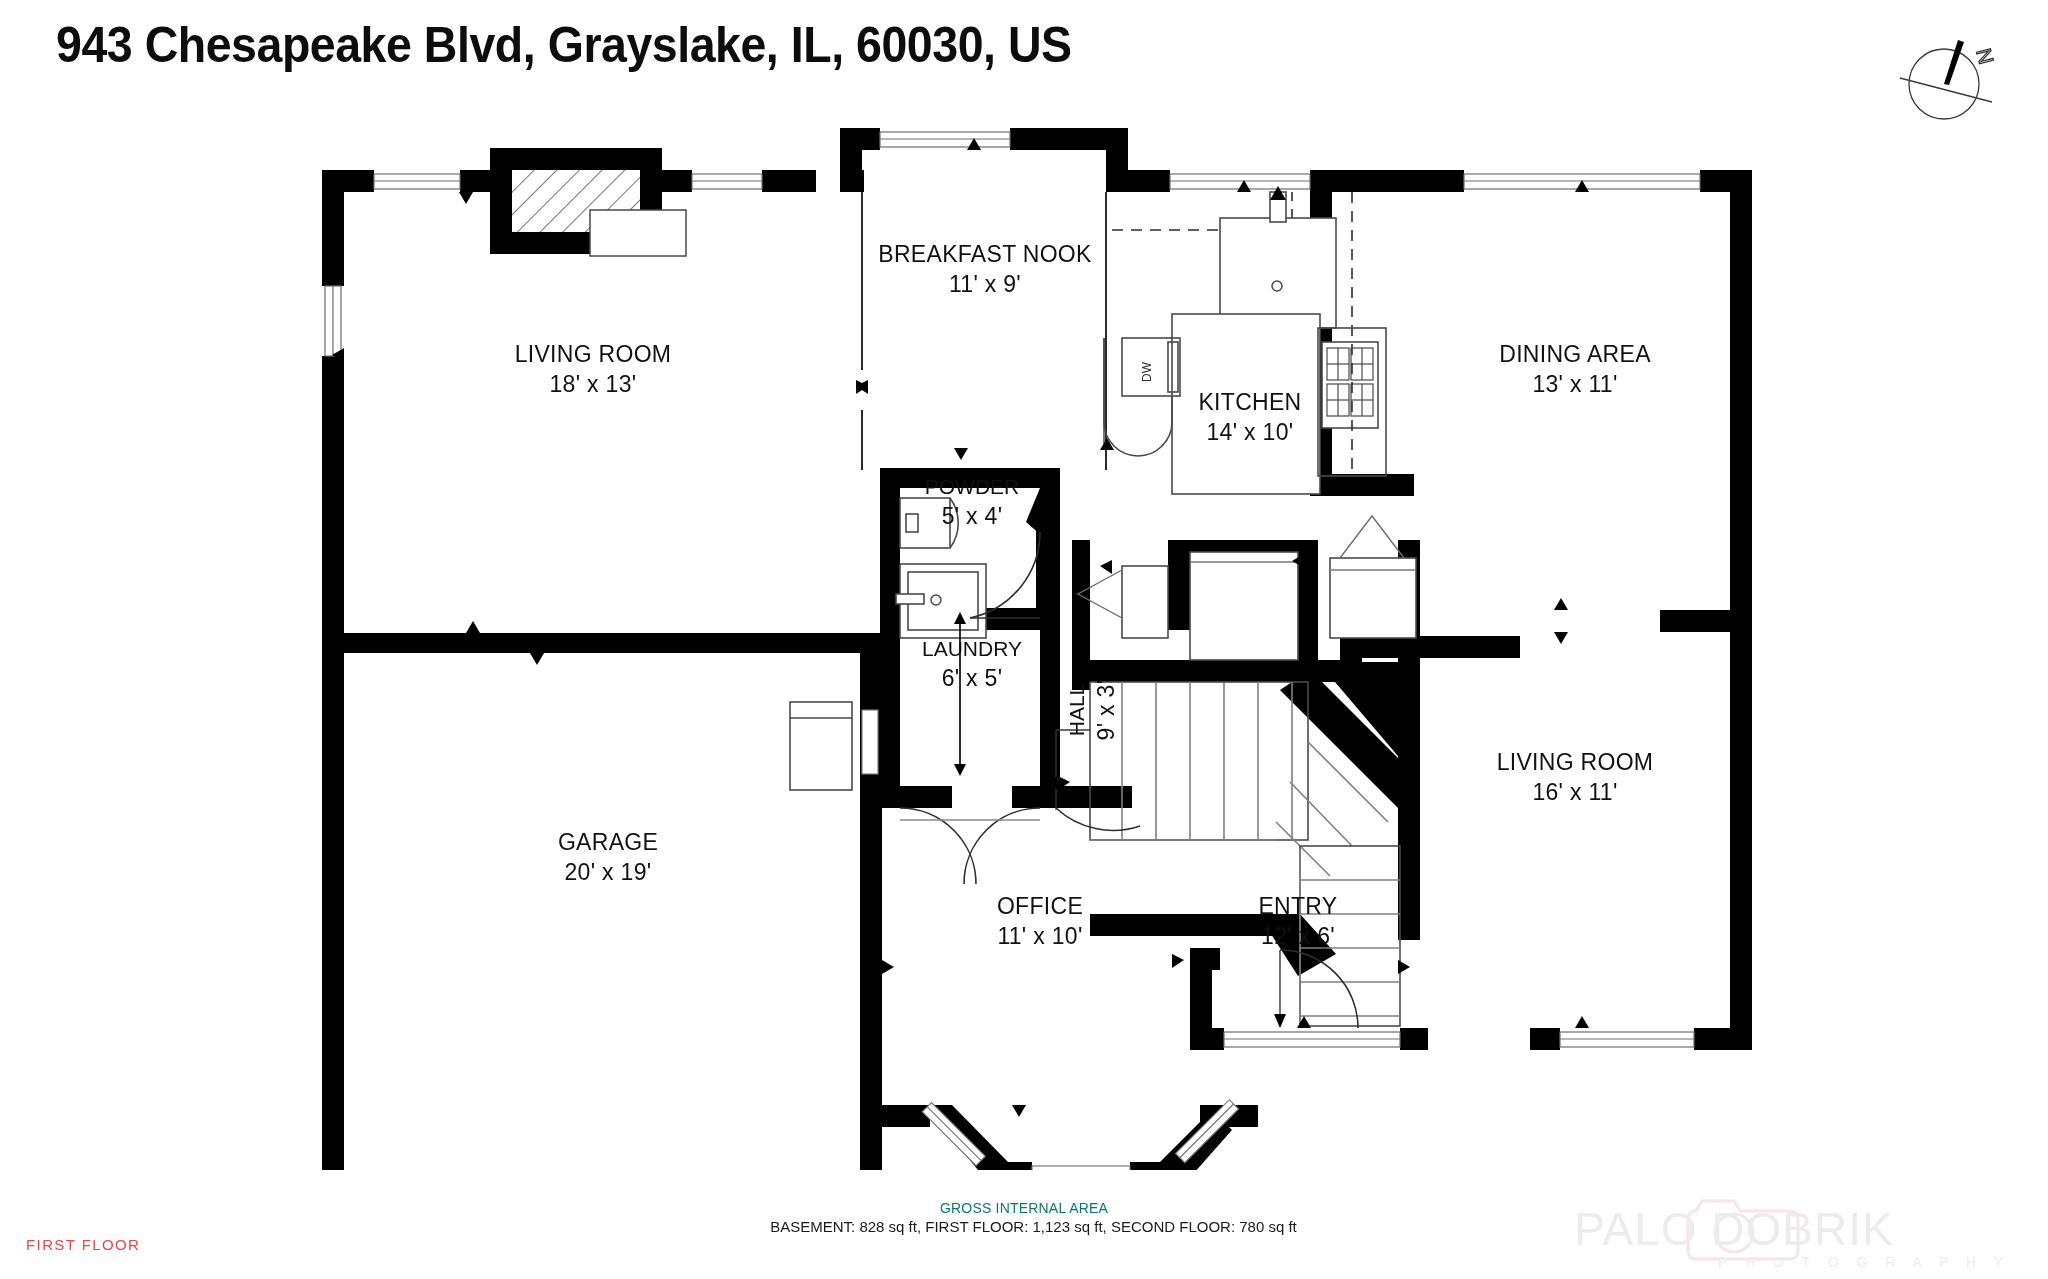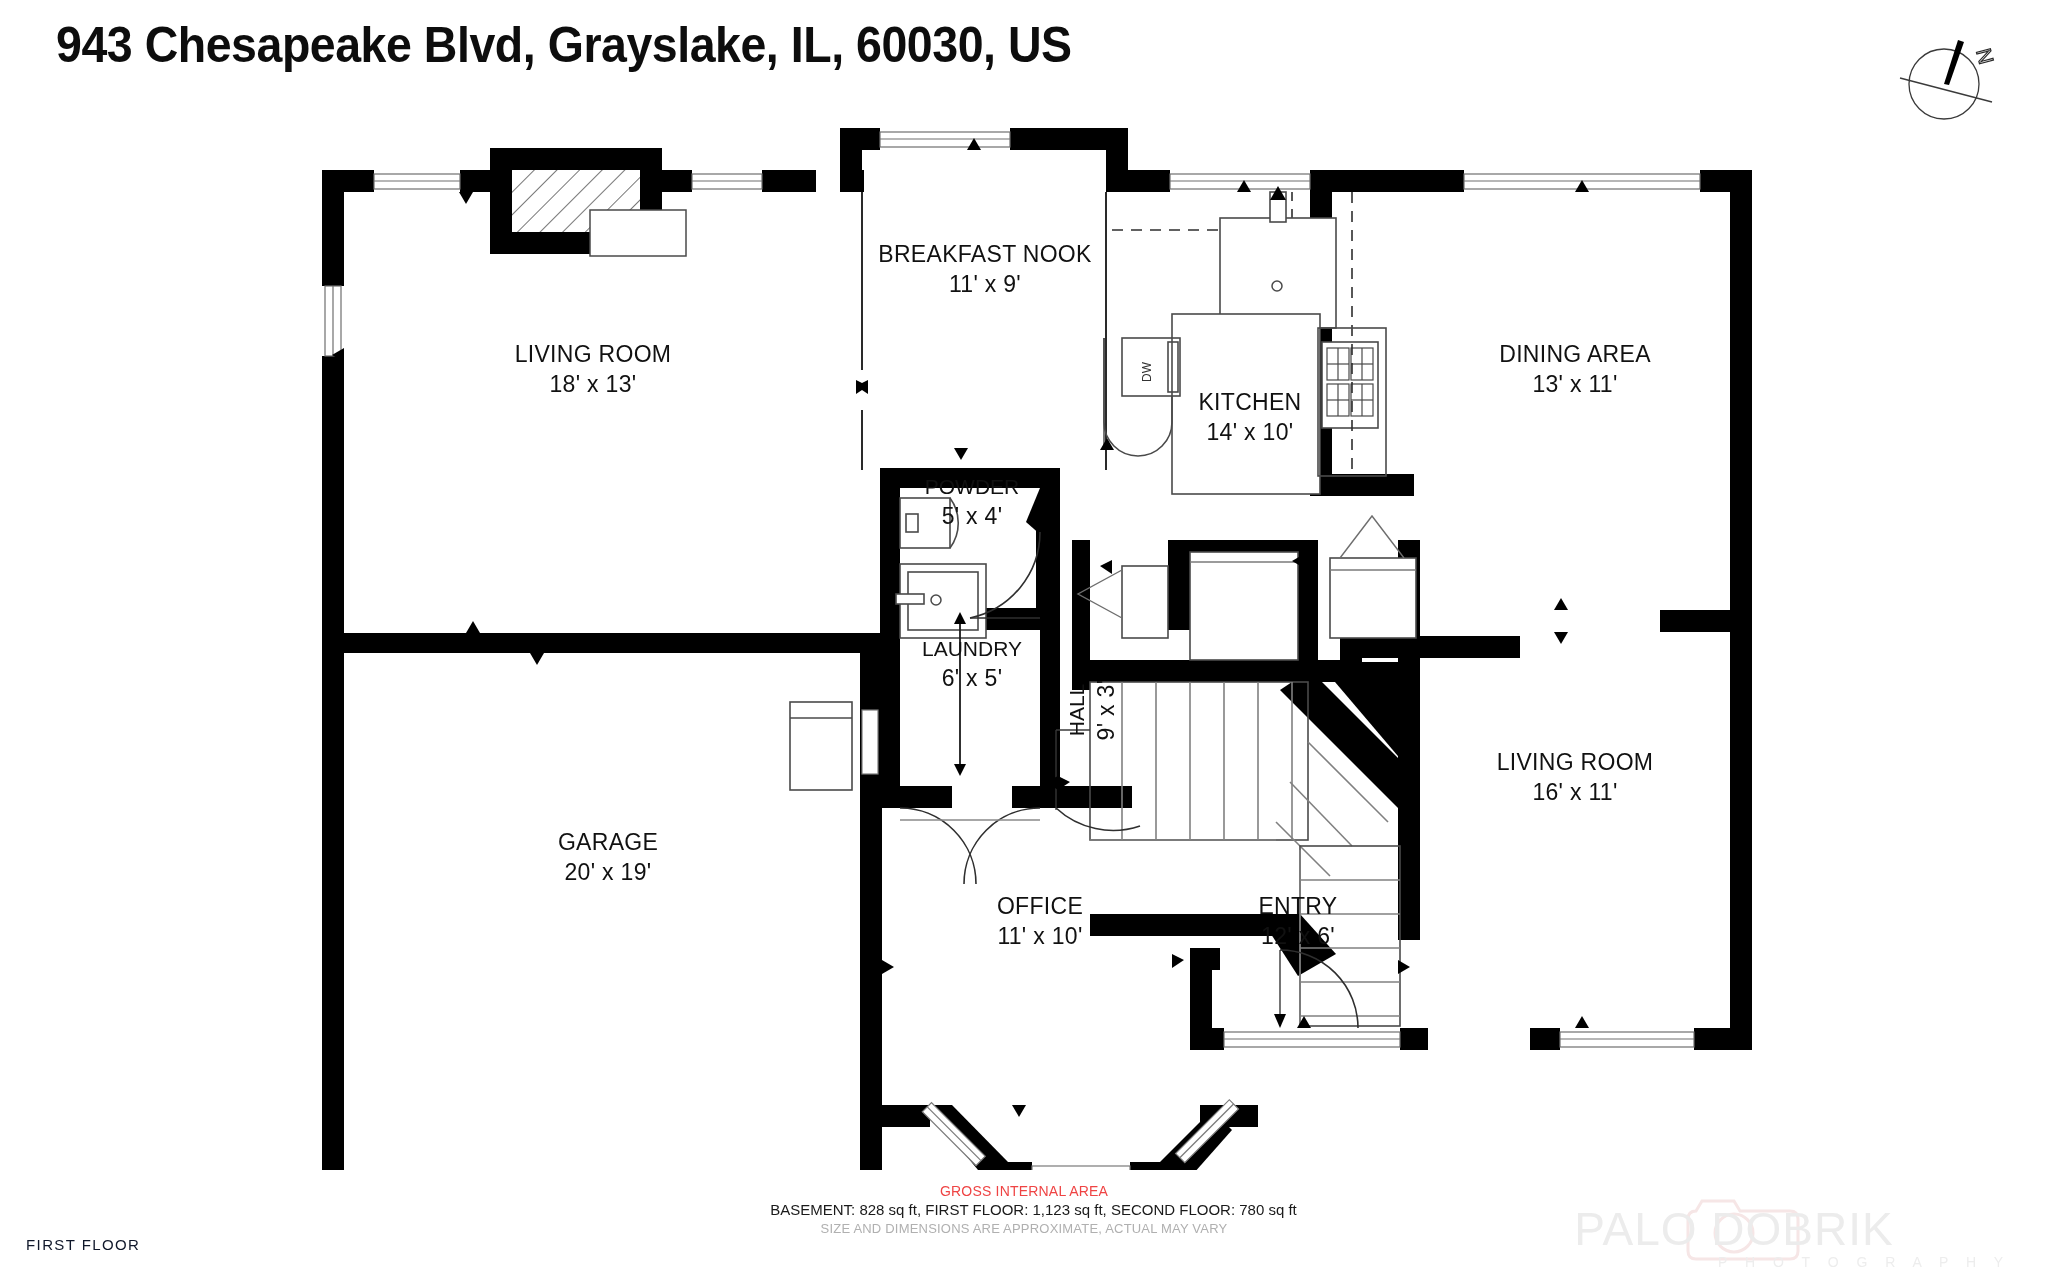--- a/index.html
+++ b/index.html
@@ -61,21 +61,21 @@
     position: absolute;
     left: 0;
     right: 0;
     bottom: 42px;
     text-align: center;
     line-height: 1.32;
   }
   .footer-line-1 {
     font-size: 14px;
     letter-spacing: 0.2px;
-    color: #ef4444;
+    color: #0f766e;
   }
   .footer-line-2 {
     font-size: 15px;
     color: #1a1a1a;
   }
   .footer-line-3 {
     font-size: 15px;
     color: #1a1a1a;
     padding-left: 19px;
   }
@@ -84,21 +84,21 @@
     color: #b0b0b0;
     letter-spacing: 0.2px;
   }
 
   #floor-label {
     position: absolute;
     left: 26px;
     bottom: 26px;
     font-size: 15px;
     letter-spacing: 1.4px;
-    color: #0f172a;
+    color: #ef4444;
   }
 
   
   #watermark {
     position: absolute;
     right: 14px;
     bottom: 6px;
     width: 600px;
     height: 78px;
     opacity: 1;
@@ -576,21 +576,20 @@
         <text class="room-name" x="1298" y="844">ENTRY</text>
         <text class="room-dim" x="1298" y="874">12' x 6'</text>
       </g>
 
     </g>
   </svg>
 
   <div id="footer-block">
     <div class="footer-line-1">GROSS INTERNAL AREA</div>
     <div class="footer-line-3">BASEMENT: 828 sq ft, FIRST FLOOR: 1,123 sq ft, SECOND FLOOR: 780 sq ft</div>
-    <div class="footer-line-4">SIZE AND DIMENSIONS ARE APPROXIMATE, ACTUAL MAY VARY</div>
   </div>
 
   <div id="floor-label">FIRST FLOOR</div>
 
   <svg id="watermark" viewBox="0 0 600 78">
 
     <g fill="none" stroke="#f6e6e6" stroke-width="3">
       <path d="M 268 6 L 300 6 L 306 16 L 356 16 Q 364 16 364 24 L 364 56 Q 364 64 356 64 L 262 64 Q 254 64 254 56 L 254 24 Q 254 16 262 16 Z"></path>
       <circle cx="300" cy="38" r="19"></circle>
     </g>

